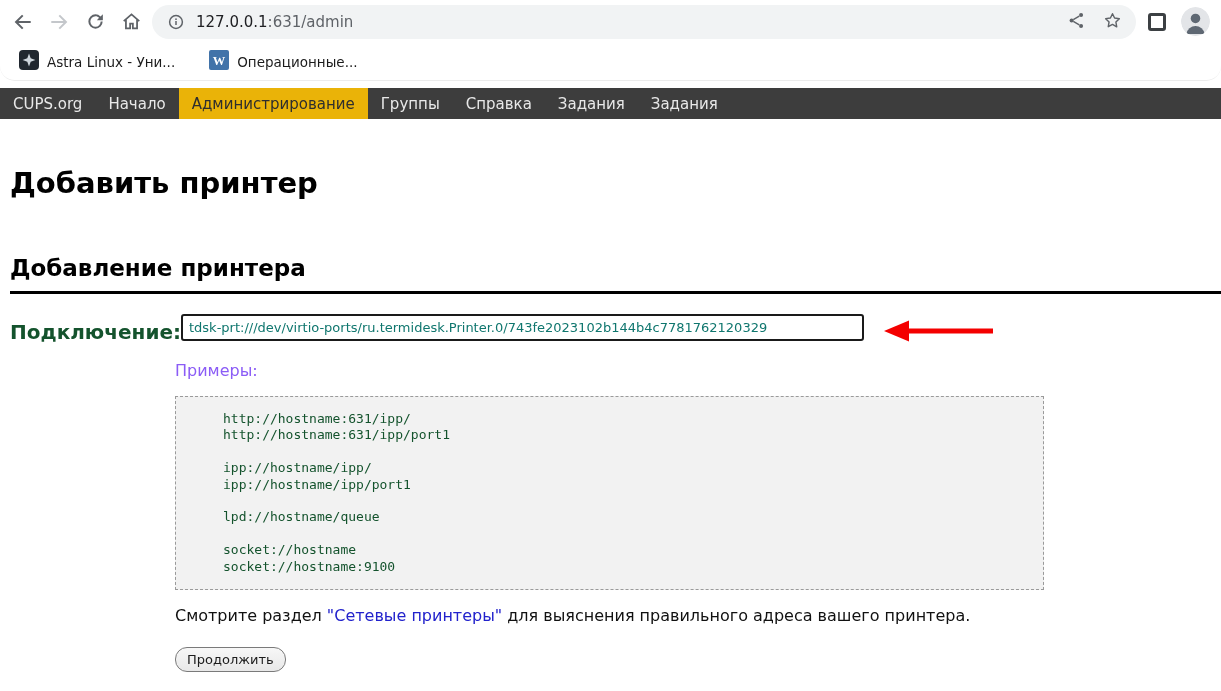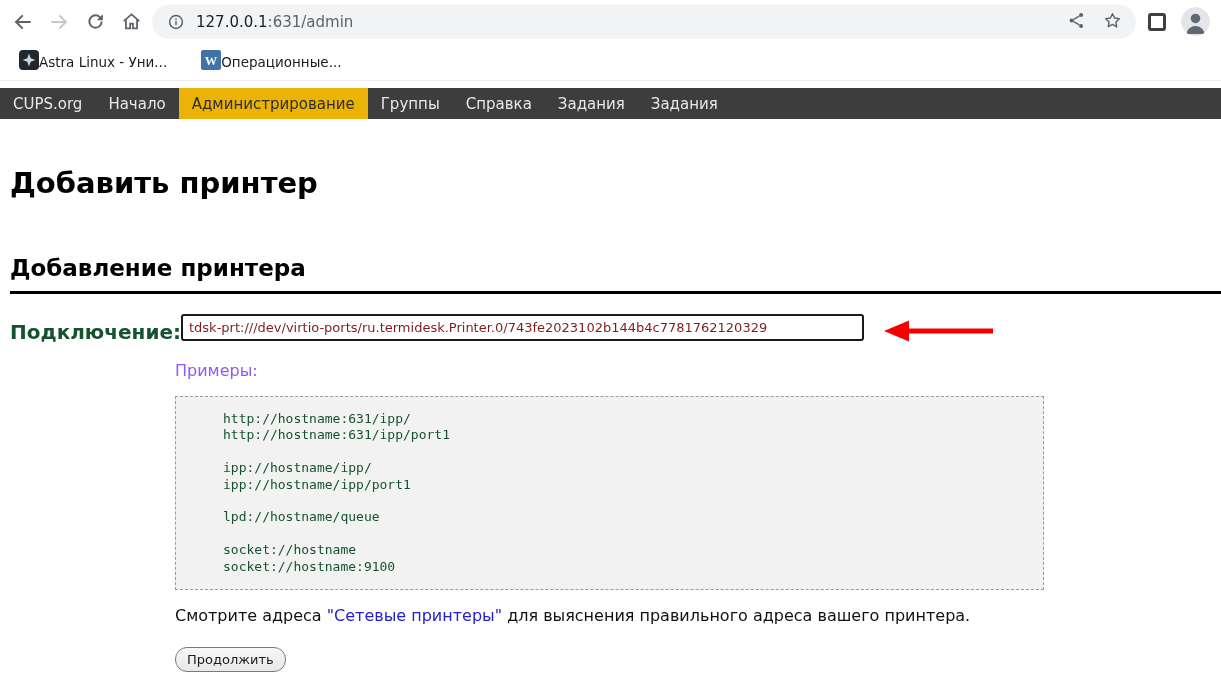--- a/index.html
+++ b/index.html
@@ -1,21 +1,21 @@
 <!DOCTYPE html>
 <html><head>
 <meta charset="utf-8">
 <style>
   * { margin:0; padding:0; box-sizing:border-box; }
   html, body { width:1221px; height:691px; background:#fff; overflow:hidden;
                font-family:"DejaVu Sans","Liberation Sans",sans-serif; }
 
   
   .chrome { position:relative; width:100%; height:81px; background:#fff;
-            border-bottom:1px solid #ececec; }
+            border-bottom:1px solid #ececec;border-radius:15px; }
   .icon-btn { position:absolute; top:8px; width:30px; height:30px; border:none; background:transparent;
               display:flex; align-items:center; justify-content:center; cursor:pointer; }
   .btn-back    { left:8px; }
   .btn-forward { left:44px; }
   .btn-reload  { left:80px; }
   .btn-home    { left:116px; }
 
   .url-bar { position:absolute; left:152px; top:5px; width:984px; height:34px;
              background:#f1f3f4; border-radius:17px; display:flex; align-items:center; }
   .url-info { margin-left:16px; display:flex; align-items:center; }
@@ -23,21 +23,21 @@
   .url-text .muted { color:#5f6368; }
   .url-actions { position:absolute; right:14px; top:0; height:34px; display:flex; align-items:center; gap:18px; }
 
   .square-btn { position:absolute; left:1148px; top:13px; width:18px; height:18px;
                 border:3px solid #3c4043; border-radius:3px; background:#fff; cursor:pointer; }
   .avatar { position:absolute; left:1181px; top:7px; width:29px; height:29px; border-radius:50%;
             overflow:hidden; cursor:pointer; }
 
   .bookmarks { position:absolute; left:0; top:45px; height:34px; width:100%;
                display:flex; align-items:center; }
-  .bookmark { display:flex; align-items:center; margin-left:13px; padding:3px 6px;
+  .bookmark { display:flex; align-items:center; gap:8px; margin-left:13px; padding:3px 6px;
               border-radius:4px; cursor:pointer; }
   .bookmark + .bookmark { margin-left:22px; }
   .bookmark .bm-label { font-size:13.5px; color:#1b1b1b; white-space:nowrap; }
 
   
   .cups-nav { margin-top:7px; height:31px; background:#3d3d3d; display:flex; align-items:stretch;
               font-size:15px; }
   .cups-nav a { display:flex; align-items:center; padding:0 13px; color:#e8e8e8;
                 text-decoration:none; cursor:pointer; white-space:nowrap; }
   .cups-nav a.active { background:#eab308; color:#2e2e2e; }
@@ -48,21 +48,21 @@
   h2.section-title { margin-top:55px; font-size:23px; font-weight:bold; color:#000;
                      padding-bottom:10px; border-bottom:3px solid #000; }
 
   .form-area { margin-top:20px; }
   .form-row { display:flex; position:relative; }
   .form-label { flex:0 0 165px; font-weight:bold; font-size:20px; padding-top:6px; color:#14532d; }
   .form-value { flex:1; position:relative; }
 
   .conn-input { width:683px; height:27px; border:2px solid #1a1a1a; border-radius:3px;
                 padding:2px 6px; font-size:13px; font-family:"DejaVu Sans","Liberation Sans",sans-serif;
-                color:#7f1d1d; background:#fff; }
+                color:#0f766e; background:#fff; }
   .red-arrow { position:absolute; left:698px; top:3px; pointer-events:none; }
 
   .examples-label { margin-top:17px; margin-left:165px; font-size:16px; color:#8b5cf6; }
 
   .examples-box { margin-top:16px; margin-left:165px; width:869px;
                   background:#f2f2f2; border:1px dashed #9a9a9a;
                   padding:14px 0 14px 47px;
                   font-family:"DejaVu Sans Mono","Liberation Mono",monospace;
                   font-size:13px; line-height:16.4px; color:#14532d; white-space:pre; }
 
@@ -209,18 +209,18 @@
 http://hostname:631/ipp/port1
 
 ipp://hostname/ipp/
 ipp://hostname/ipp/port1
 
 lpd://hostname/queue
 
 socket://hostname
 socket://hostname:9100</pre>
 
-    <div class="see-line"><span>Смотрите адреса </span><a>"Сетевые принтеры"</a><span> для выяснения правильного адреса вашего принтера.</span></div>
+    <div class="see-line"><span>Смотрите раздел </span><a>"Сетевые принтеры"</a><span> для выяснения правильного адреса вашего принтера.</span></div>
 
     <button class="continue-btn">Продолжить</button>
 
   </div>
 </div>
 
 </body></html>

